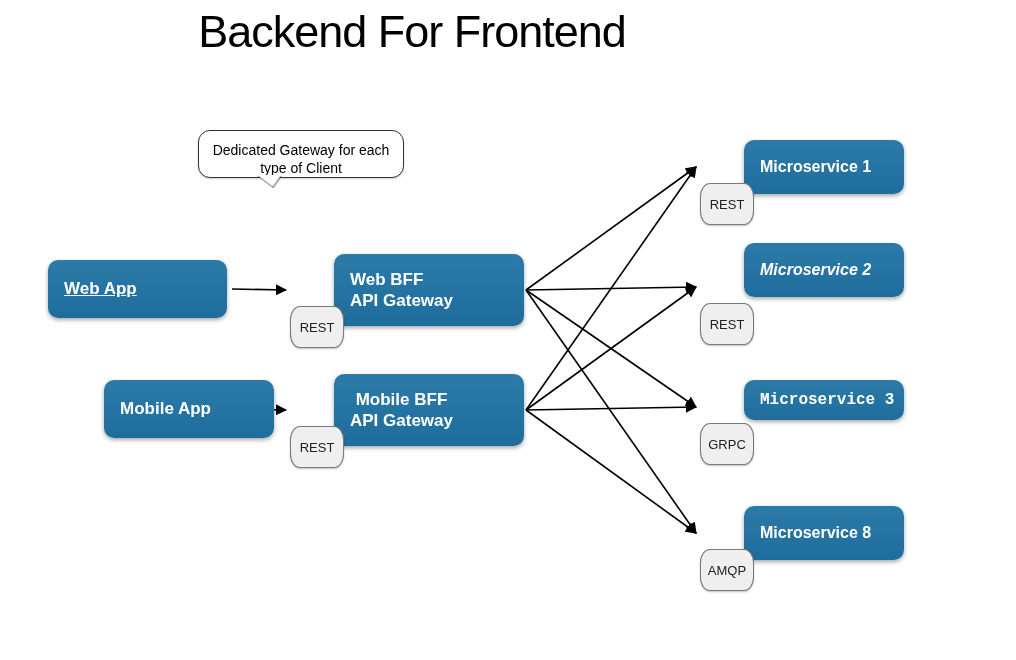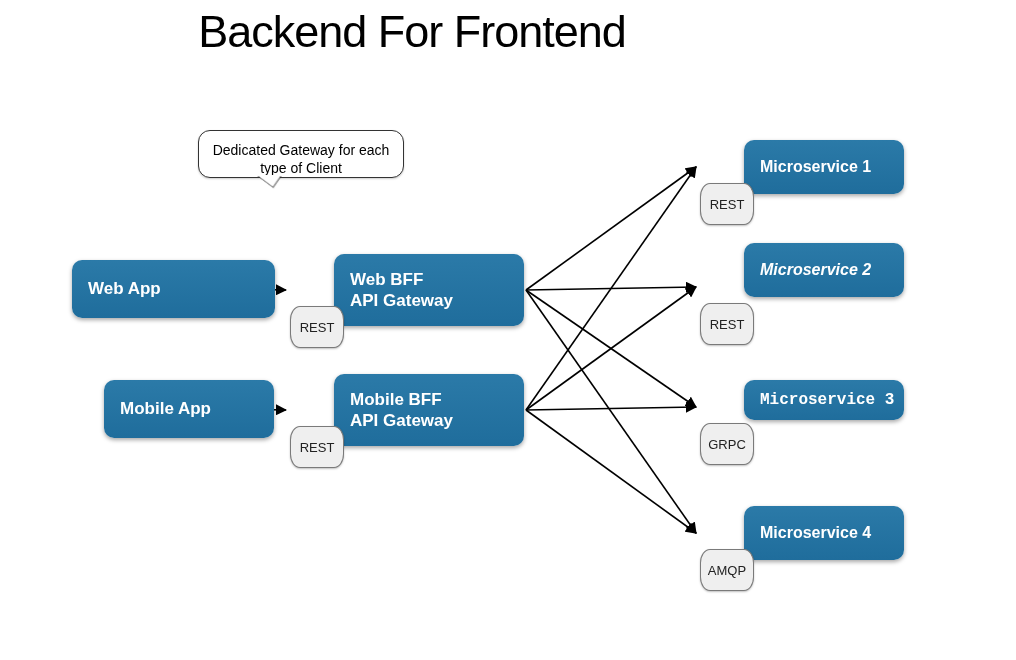--- a/index.html
+++ b/index.html
@@ -118,47 +118,47 @@
         <line x1="526" y1="290" x2="696" y2="407" marker-end="url(#arrow)"></line>
         <line x1="526" y1="290" x2="696" y2="533" marker-end="url(#arrow)"></line>
         <line x1="526" y1="410" x2="696" y2="167" marker-end="url(#arrow)"></line>
         <line x1="526" y1="410" x2="696" y2="287" marker-end="url(#arrow)"></line>
         <line x1="526" y1="410" x2="696" y2="407" marker-end="url(#arrow)"></line>
         <line x1="526" y1="410" x2="696" y2="533" marker-end="url(#arrow)"></line>
       </g>
   </svg>
 
   <div id="nodes">
-      <div class="box" style="left: 72px; top: 260px; width: 203px; height: 58px;">
+      <div class="box" style="left: 48px; top: 260px; width: 179px; height: 58px; text-decoration: underline;">
         <div class="lbl">Web App</div>
       </div>
       <div class="box" style="left: 60px; top: 380px; width: 170px; height: 58px; margin-left: 44px;">
         <div class="lbl">Mobile App</div>
       </div>
       <div class="box" style="left: 334px; top: 254px; width: 190px; height: 72px;">
         <div class="lbl">Web BFF
 API Gateway</div>
       </div>
       <div class="proto" style="left: 290px; top: 270px;">REST</div>
-      <div class="box" style="left: 334px; top: 374px; width: 190px; height: 72px;">
+      <div class="box" style="left: 334px; top: 374px; width: 190px; height: 72px; text-align: center;">
         <div class="lbl">Mobile BFF
 API Gateway</div>
       </div>
       <div class="proto" style="left: 290px; top: 390px;">REST</div>
       <div class="box ms" style="left: 744px; top: 140px; width: 160px; height: 54px;">
         <div class="lbl">Microservice 1</div>
       </div>
       <div class="proto" style="left: 700px; top: 147px;">REST</div>
       <div class="box ms" style="left: 744px; top: 243px; width: 160px; height: 54px; font-style: italic;">
         <div class="lbl">Microservice 2</div>
       </div>
       <div class="proto" style="left: 700px; top: 267px;">REST</div>
       <div class="box ms" style="left: 744px; top: 380px; width: 160px; height: 40px; font-family: Liberation Mono, monospace;">
         <div class="lbl">Microservice 3</div>
       </div>
       <div class="proto" style="left: 700px; top: 387px;">GRPC</div>
       <div class="box ms" style="left: 744px; top: 506px; width: 160px; height: 54px;">
-        <div class="lbl">Microservice 4</div>
+        <div class="lbl">Microservice 8</div>
       </div>
       <div class="proto" style="left: 700px; top: 513px;">AMQP</div>
     </div>
 
 </div>
 
 </body></html>

